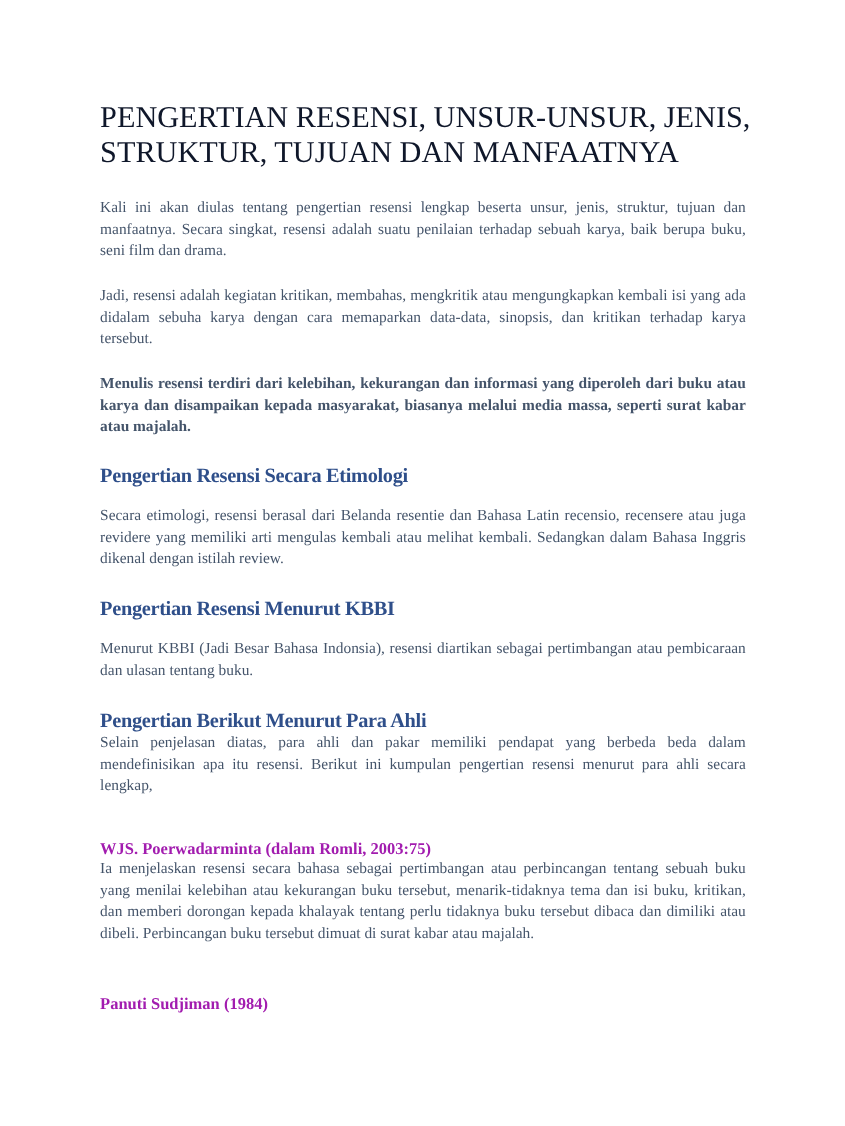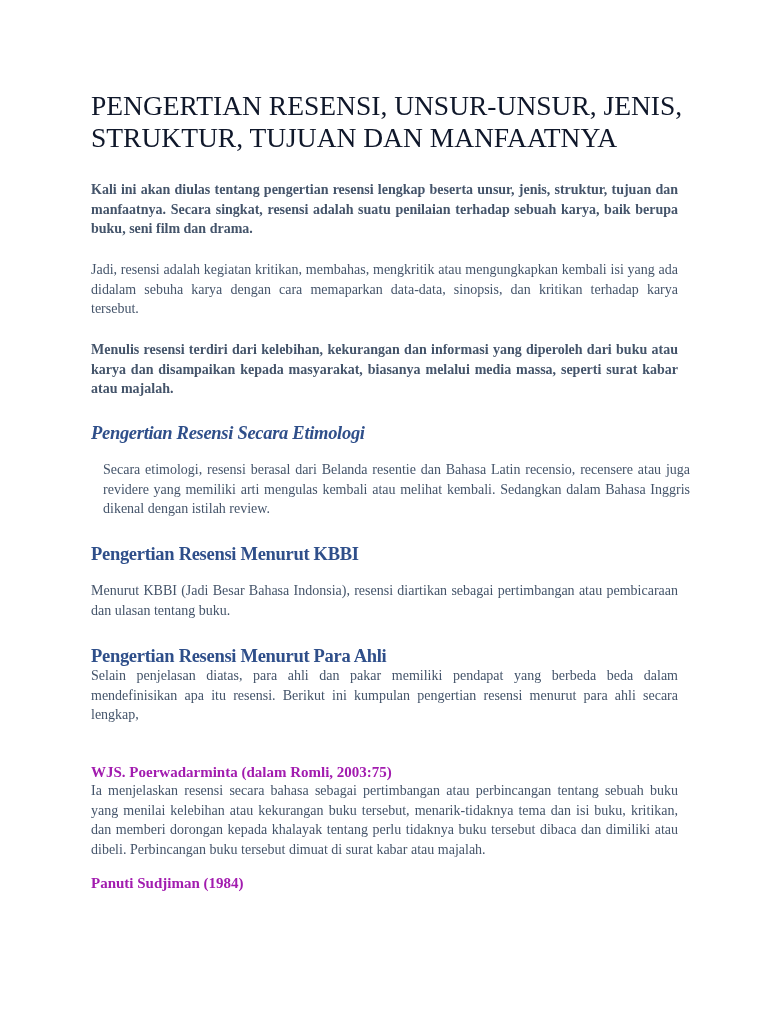--- a/index.html
+++ b/index.html
@@ -62,37 +62,37 @@
       color: #a21caf;
     }
   </style>
 </head>
 <body>
 
 <div class="page">
 
   <h1 class="title">PENGERTIAN RESENSI, UNSUR-UNSUR, JENIS, STRUKTUR, TUJUAN DAN MANFAATNYA</h1>
 
-  <p class="para" style="top:180px;font-weight:bold;">Kali ini akan diulas tentang pengertian resensi lengkap beserta unsur, jenis, struktur, tujuan dan manfaatnya. Secara singkat, resensi adalah suatu penilaian terhadap sebuah karya, baik berupa buku, seni film dan drama.</p>
+  <p class="para" style="top:180px;">Kali ini akan diulas tentang pengertian resensi lengkap beserta unsur, jenis, struktur, tujuan dan manfaatnya. Secara singkat, resensi adalah suatu penilaian terhadap sebuah karya, baik berupa buku, seni film dan drama.</p>
 
   <p class="para" style="top:260px;">Jadi, resensi adalah kegiatan kritikan, membahas, mengkritik atau mengungkapkan kembali isi yang ada didalam sebuha karya dengan cara memaparkan data-data, sinopsis, dan kritikan terhadap karya tersebut.</p>
 
   <p class="para" style="top:340px;font-weight:bold;">Menulis resensi terdiri dari kelebihan, kekurangan dan informasi yang diperoleh dari buku atau karya dan disampaikan kepada masyarakat, biasanya melalui media massa, seperti surat kabar atau majalah.</p>
 
-  <h2 class="h2" style="top:422px;font-style:italic;">Pengertian Resensi Secara Etimologi</h2>
+  <h2 class="h2" style="top:422px;">Pengertian Resensi Secara Etimologi</h2>
 
-  <p class="para" style="top:460px;margin-left:12px;">Secara etimologi, resensi berasal dari Belanda resentie dan Bahasa Latin recensio, recensere atau juga revidere yang memiliki arti mengulas kembali atau melihat kembali. Sedangkan dalam Bahasa Inggris dikenal dengan istilah review.</p>
+  <p class="para" style="top:460px;">Secara etimologi, resensi berasal dari Belanda resentie dan Bahasa Latin recensio, recensere atau juga revidere yang memiliki arti mengulas kembali atau melihat kembali. Sedangkan dalam Bahasa Inggris dikenal dengan istilah review.</p>
 
   <h2 class="h2" style="top:543px;">Pengertian Resensi Menurut KBBI</h2>
 
   <p class="para" style="top:581px;">Menurut KBBI (Jadi Besar Bahasa Indonsia), resensi diartikan sebagai pertimbangan atau pembicaraan dan ulasan tentang buku.</p>
 
-  <h2 class="h2" style="top:645px;">Pengertian Resensi Menurut Para Ahli</h2>
+  <h2 class="h2" style="top:645px;">Pengertian Berikut Menurut Para Ahli</h2>
 
   <p class="para" style="top:666px;">Selain penjelasan diatas, para ahli dan pakar memiliki pendapat yang berbeda beda dalam mendefinisikan apa itu resensi. Berikut ini kumpulan pengertian resensi menurut para ahli secara lengkap,</p>
 
   <div class="subhead" style="top:763px;">WJS. Poerwadarminta (dalam Romli, 2003:75)</div>
 
   <p class="para" style="top:781px;">Ia menjelaskan resensi secara bahasa sebagai pertimbangan atau perbincangan tentang sebuah buku yang menilai kelebihan atau kekurangan buku tersebut, menarik-tidaknya tema dan isi buku, kritikan, dan memberi dorongan kepada khalayak tentang perlu tidaknya buku tersebut dibaca dan dimiliki atau dibeli. Perbincangan buku tersebut dimuat di surat kabar atau majalah.</p>
 
-  <div class="subhead" style="top:874px;text-align:center;">Panuti Sudjiman (1984)</div>
+  <div class="subhead" style="top:904px;text-align:center;">Panuti Sudjiman (1984)</div>
 
 </div>
 
 </body></html>

